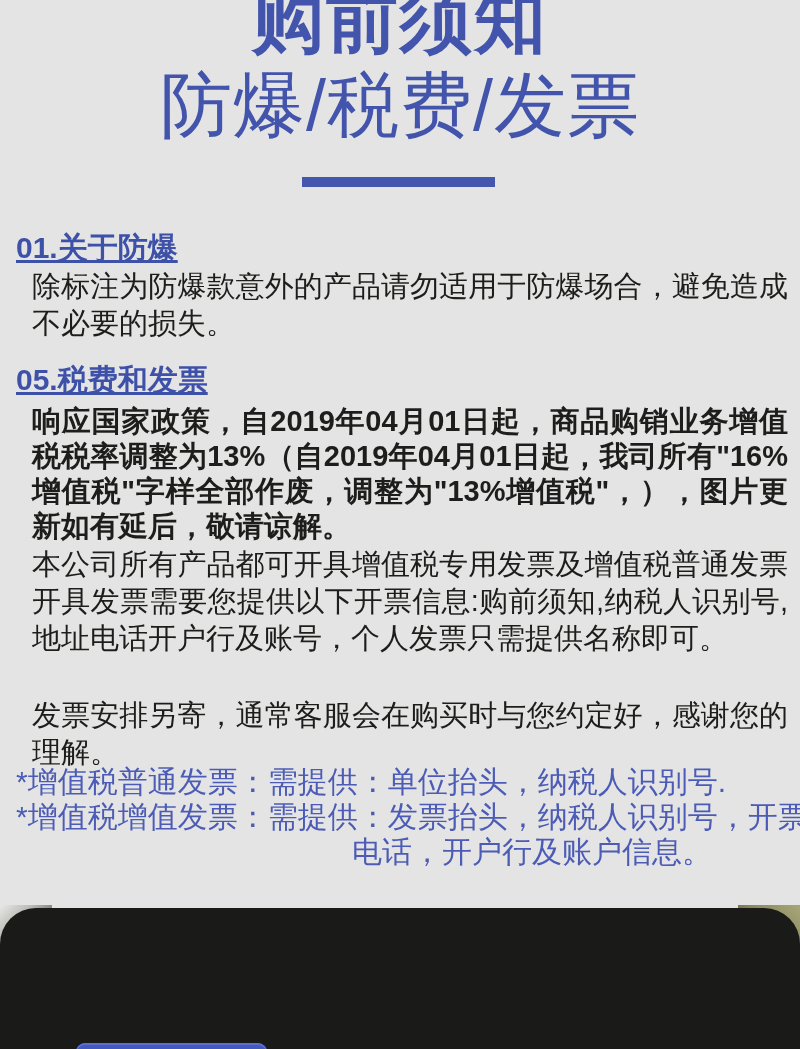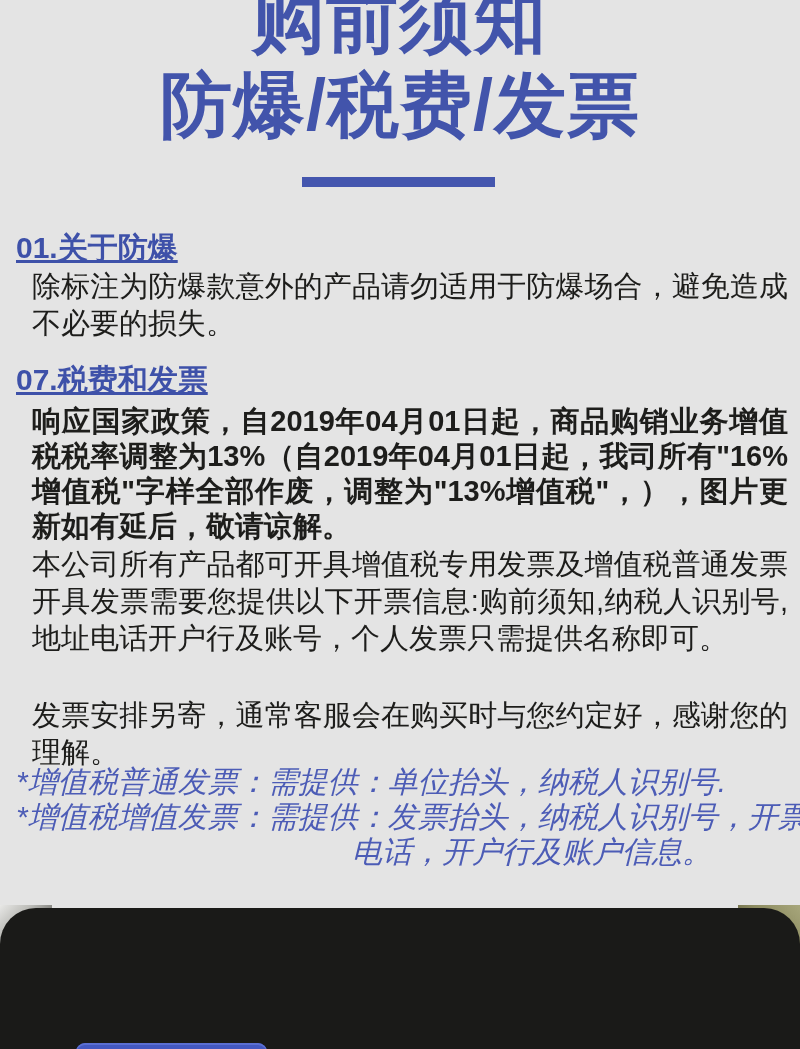--- a/index.html
+++ b/index.html
@@ -19,21 +19,21 @@
     font-size:72px;
     font-weight:bold;
     letter-spacing:2px;
     color:#4254ab;
     white-space:nowrap;
   }
   .hero-subtitle {
     top:58px;
     text-align:center;
     font-size:72px;
-    font-weight:bold;
+    font-weight:normal;
     letter-spacing:1px;
     color:#4254ab;
     white-space:nowrap;
   }
   .hero-divider {
     position:absolute;
     top:177px; left:302px;
     width:193px; height:10px;
     background:#4456ae;
   }
@@ -61,21 +61,20 @@
   .par-3 { top:546px; line-height:37px; }
   .par-4 { top:697px; line-height:37px; }
 
   
   .notes {
     top:764px; left:16px; right:8px;
     font-size:30px;
     line-height:35px;
     color:#4c5cb6;
     white-space:nowrap;
-    font-style:italic;
   }
   .notes .indent { padding-left:336px; }
 
   
   .corner-photo-left {
     position:absolute; top:905px; left:0;
     width:52px; height:58px;
     background:linear-gradient(135deg,#e8e8e6 0%,#b9b9b5 30%,#6b6b66 60%,#26251f 100%);
   }
   .corner-photo-right {
@@ -109,21 +108,21 @@
 <div class="abs hero-title">购前须知</div>
 
 <div class="abs hero-subtitle">防爆/税费/发票</div>
 
 <div class="hero-divider"></div>
 
 <div class="abs sec-heading h1">01.关于防爆</div>
 
 <div class="abs body-par par-1">除标注为防爆款意外的产品请勿适用于防爆场合，避免造成不必要的损失。</div>
 
-<div class="abs sec-heading h2">07.税费和发票</div>
+<div class="abs sec-heading h2">05.税费和发票</div>
 
 <div class="abs body-par par-2">响应国家政策，自2019年04月01日起，商品购销业务增值税税率调整为13%（自2019年04月01日起，我司所有"16%增值税"字样全部作废，调整为"13%增值税"，），图片更新如有延后，敬请谅解。</div>
 
 <div class="abs body-par par-3">本公司所有产品都可开具增值税专用发票及增值税普通发票开具发票需要您提供以下开票信息:购前须知,纳税人识别号,地址电话开户行及账号，个人发票只需提供名称即可。</div>
 
 <div class="abs body-par par-4">发票安排另寄，通常客服会在购买时与您约定好，感谢您的理解。</div>
 
 <div class="abs notes">
   <div>*增值税普通发票：需提供：单位抬头，纳税人识别号.</div>
   <div>*增值税增值发票：需提供：发票抬头，纳税人识别号，开票地址</div>

